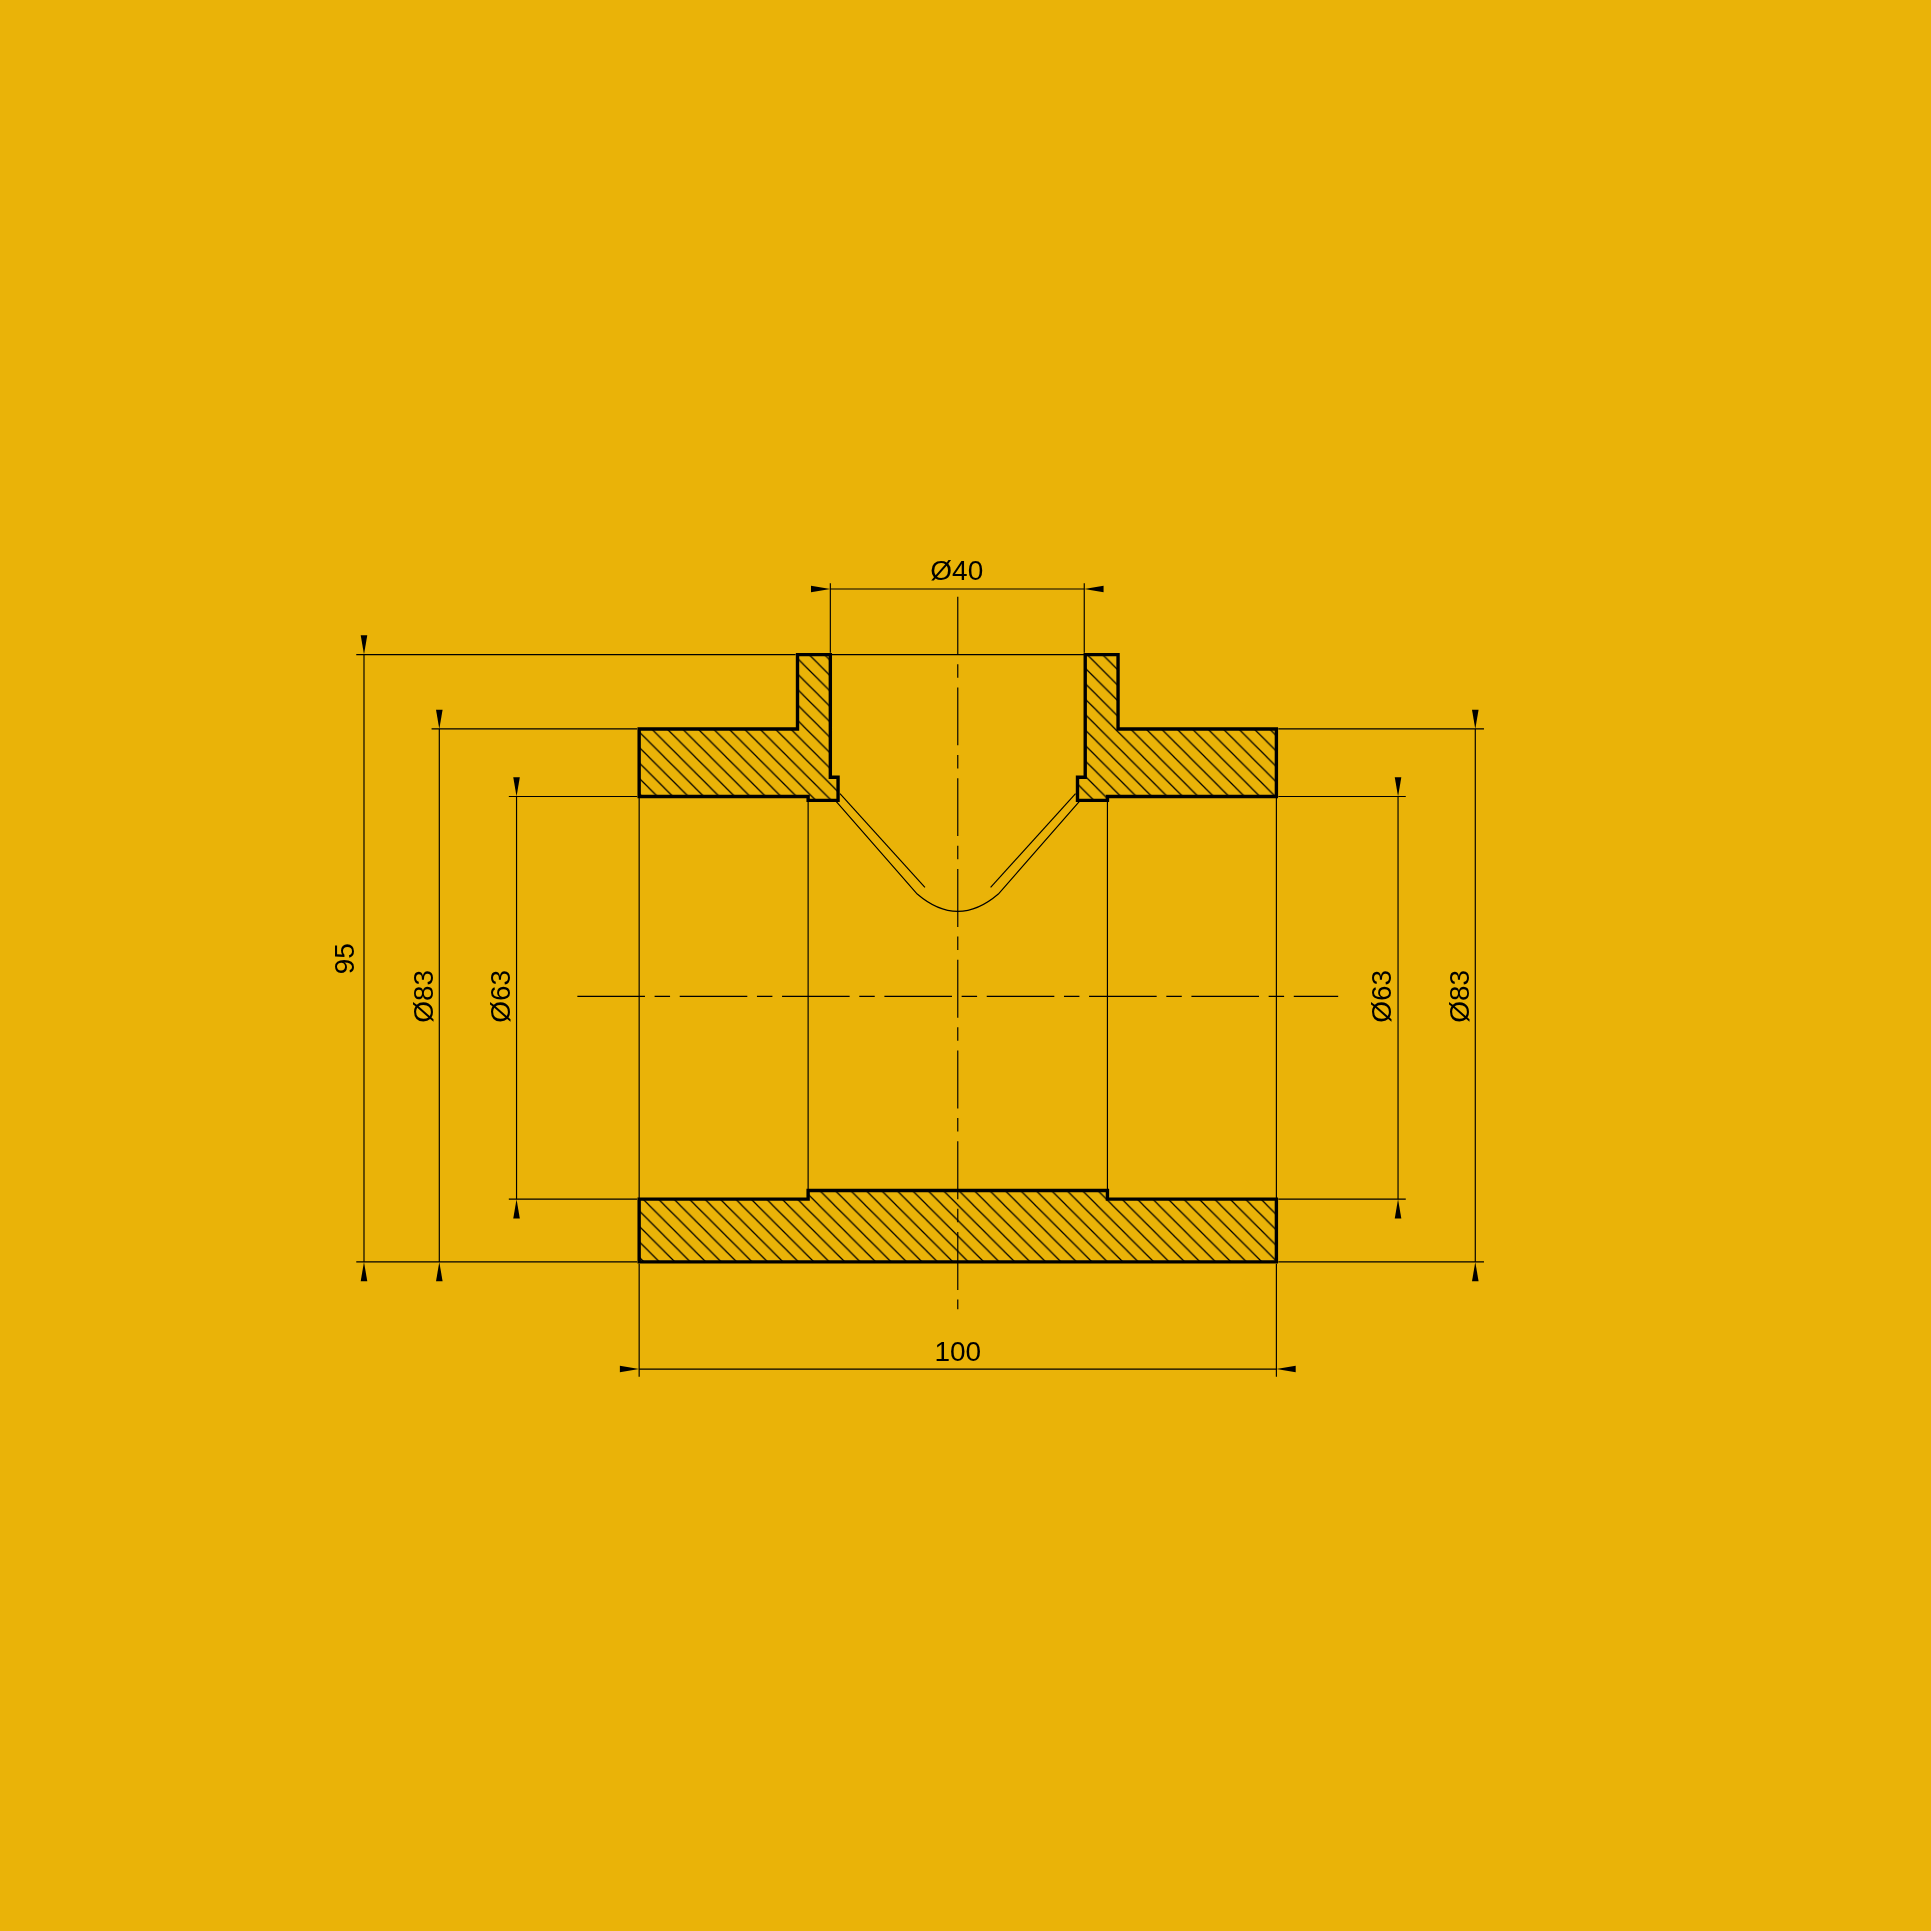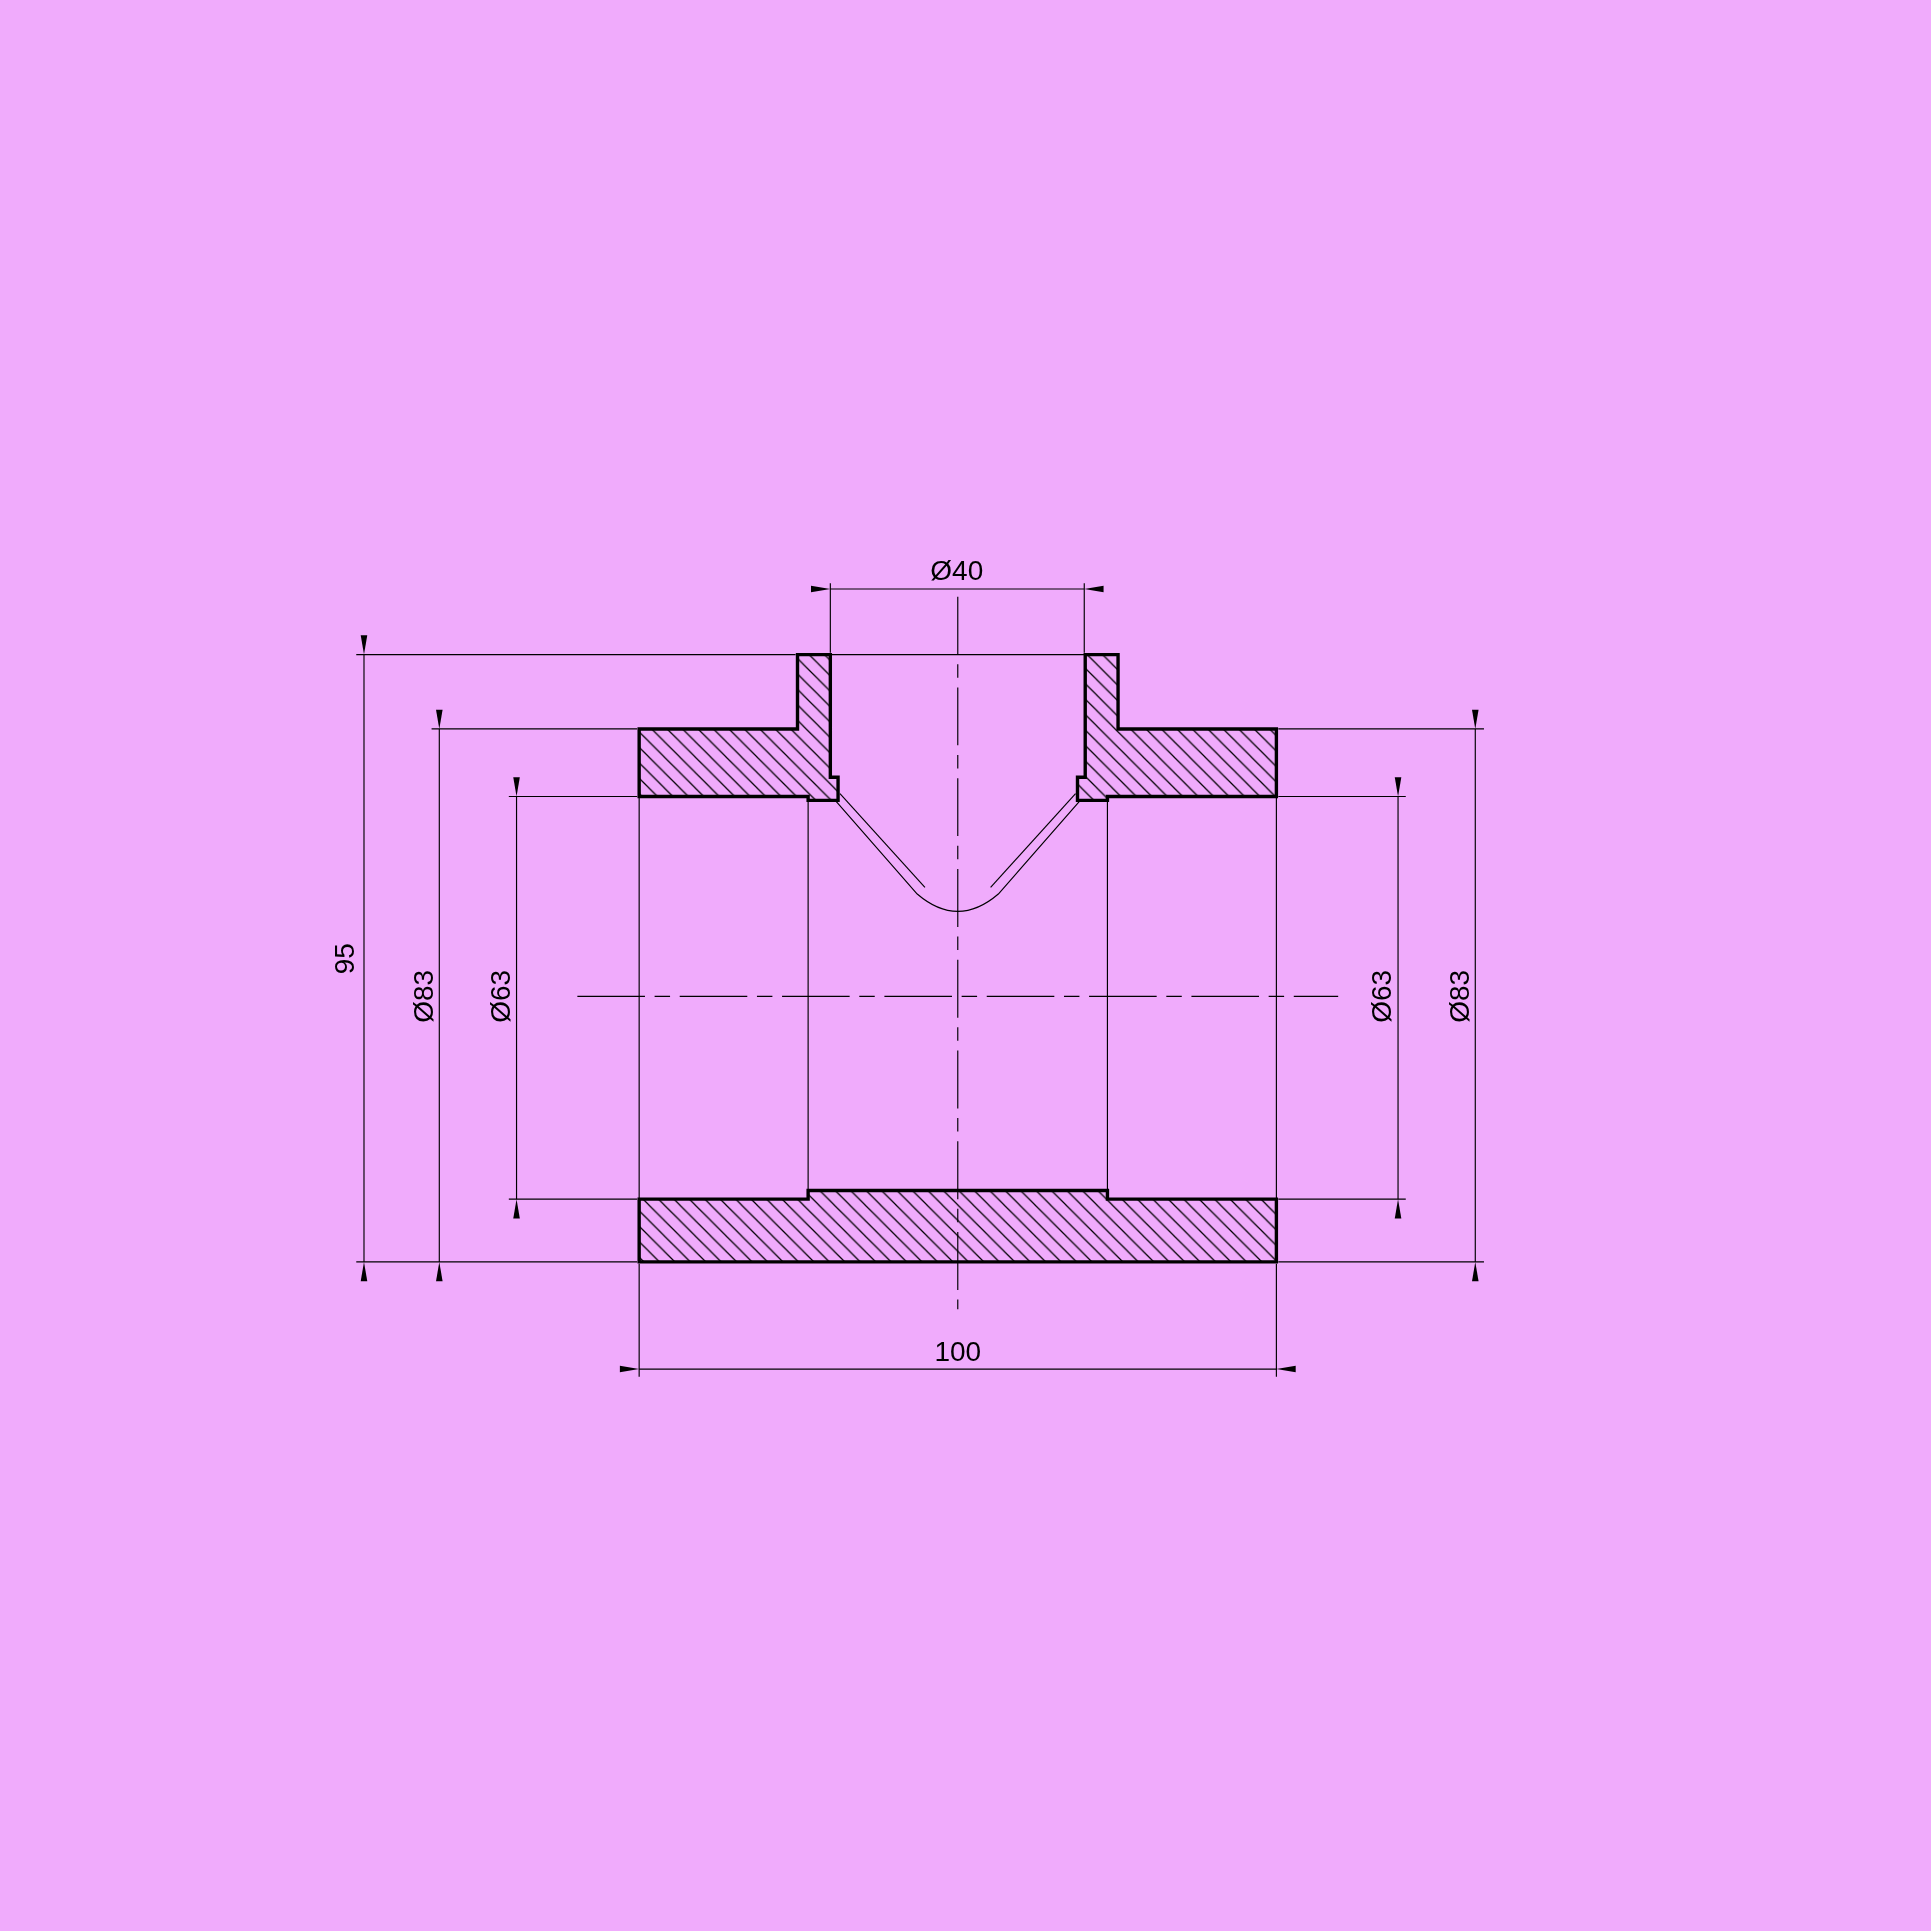--- a/index.html
+++ b/index.html
@@ -1,16 +1,16 @@
 <!DOCTYPE html>
 <html><head>
 <meta charset="utf-8">
 <style>
   html,body{margin:0;padding:0;background:#ffffff;}
-  .stage{width:1931px;height:1931px;background:#f0abfc;position:relative;}
+  .stage{width:1931px;height:1931px;background:#eab308;position:relative;}
   svg{display:block;}
   text{font-family:"Liberation Sans","DejaVu Sans",sans-serif;font-size:29px;fill:#000;}
 </style>
 </head>
 <body>
 
 <div class="stage">
 <svg width="1931" height="1931" viewBox="0 0 2000 2000" xmlns="http://www.w3.org/2000/svg">
   <defs>
     <pattern id="hatch" patternUnits="userSpaceOnUse" width="16" height="16">

